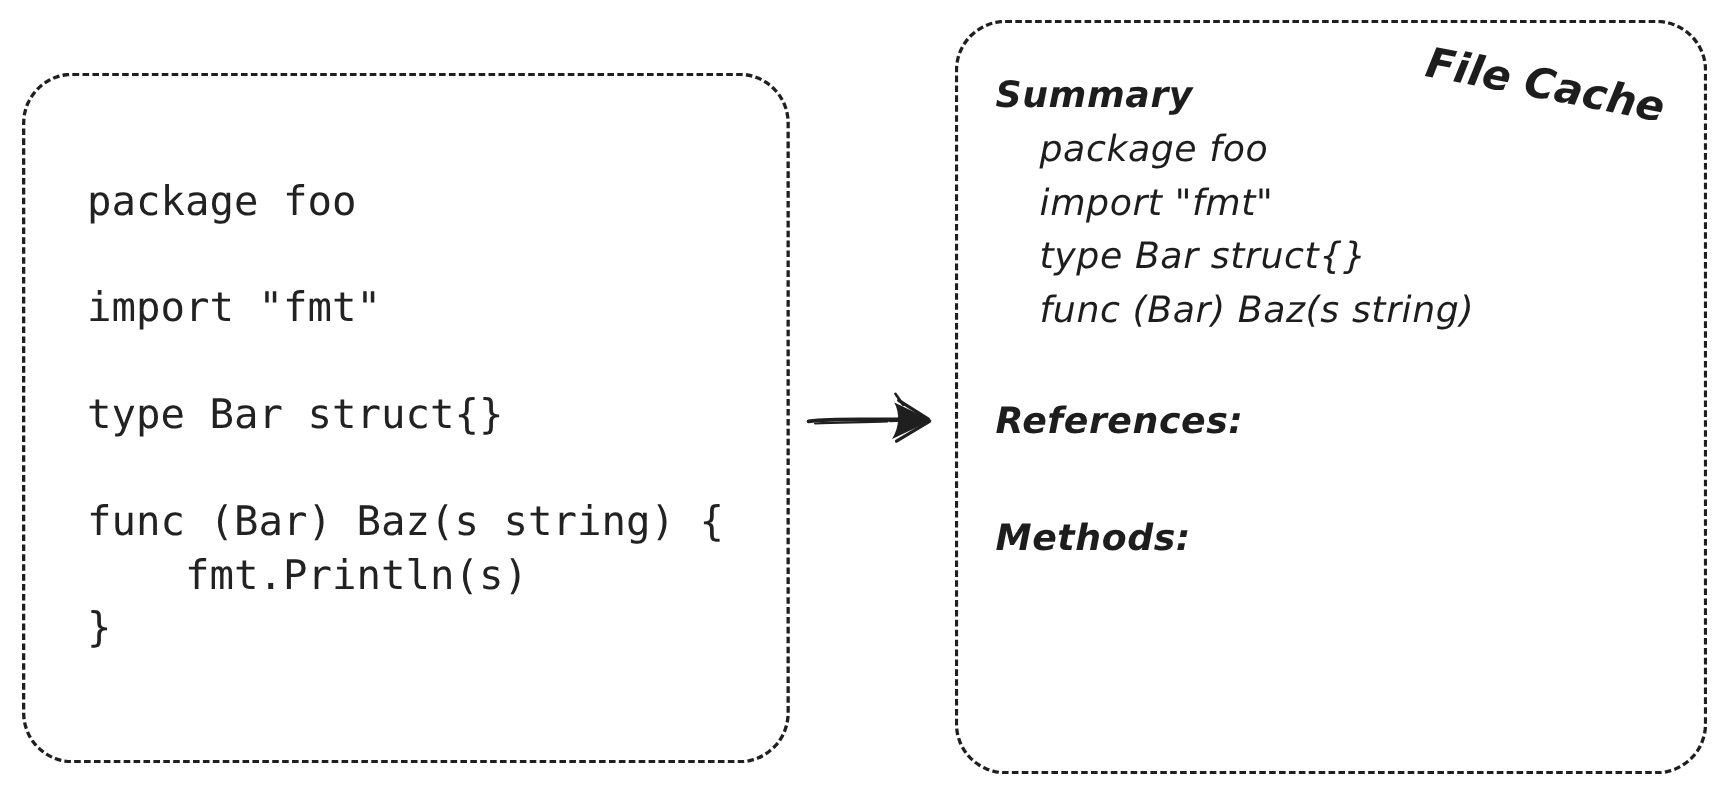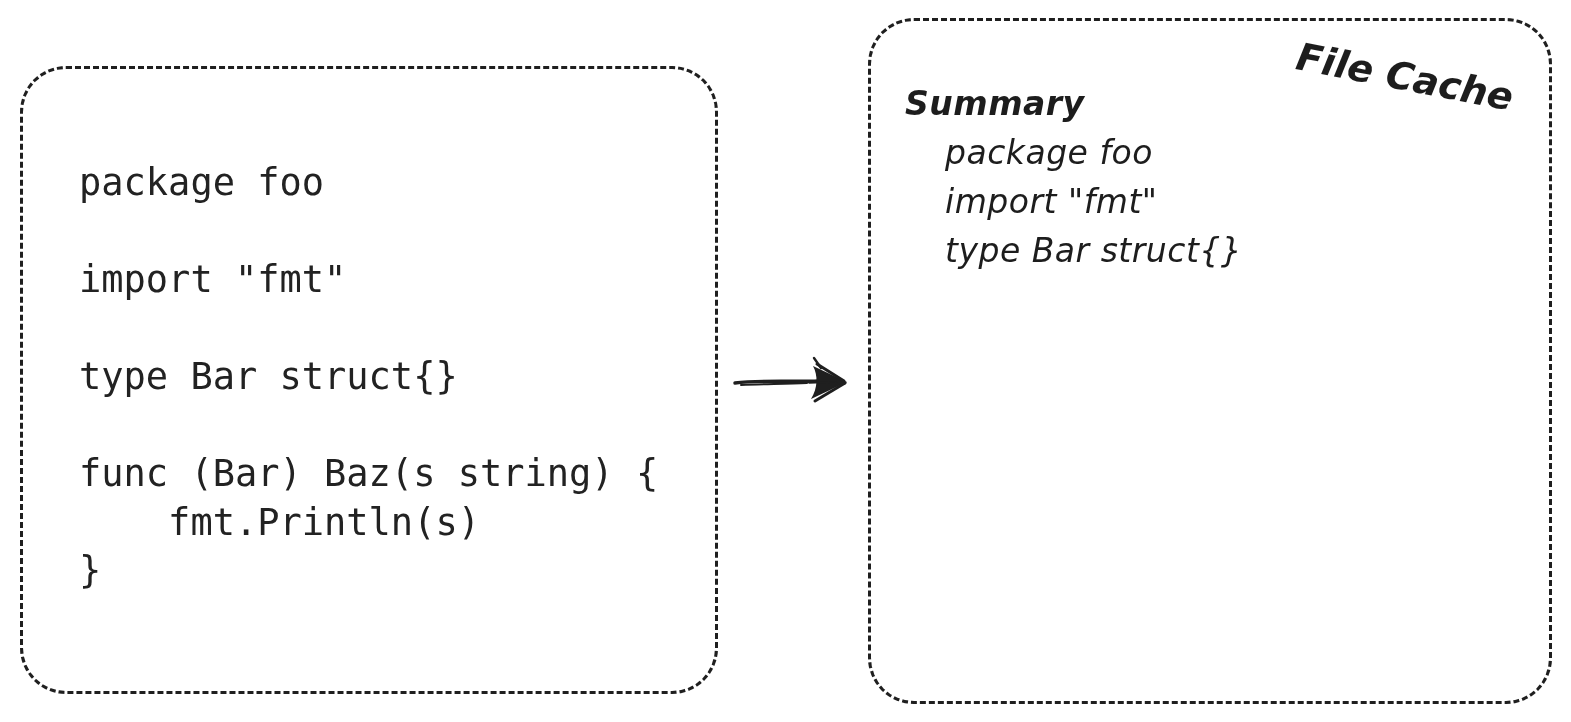--- a/index.html
+++ b/index.html
@@ -39,21 +39,21 @@
     padding: 90px 0 0 56px;
     font-family: "DejaVu Sans Mono", "Liberation Mono", monospace;
     font-size: 37px;
     line-height: 48.5px;
     color: #222222;
     white-space: pre;
   }
   .cache-content {
     position: absolute;
     left: 34px;
-    top: 58px;
+    top: 40px;
     right: 20px;
     font-family: "DejaVu Sans", "Liberation Sans", sans-serif;
     font-style: italic;
     font-size: 33px;
     line-height: 49px;
     color: #1d1d1d;
     letter-spacing: 0.5px;
   }
   .hw-heading {
     font-weight: bold;
@@ -121,19 +121,22 @@
   <div class="panel panel-cache">
 
     <div class="cache-title">File Cache</div>
 
     <div class="cache-content">
 
       <div class="hw-heading">Summary</div>
       <div class="hw-indent">package foo</div>
       <div class="hw-indent">import "fmt"</div>
       <div class="hw-indent">type Bar struct{}</div>
+      <div class="hw-indent">func (Bar) Baz(s string)</div>
 
+      <div class="hw-heading section-gap-refs">References:</div>
 
+      <div class="hw-heading section-gap-methods">Methods:</div>
 
     </div>
   </div>
 
 </div>
 
 </body></html>

